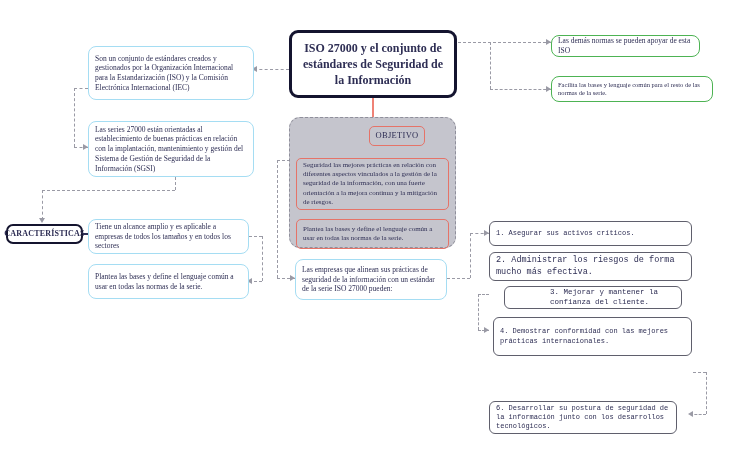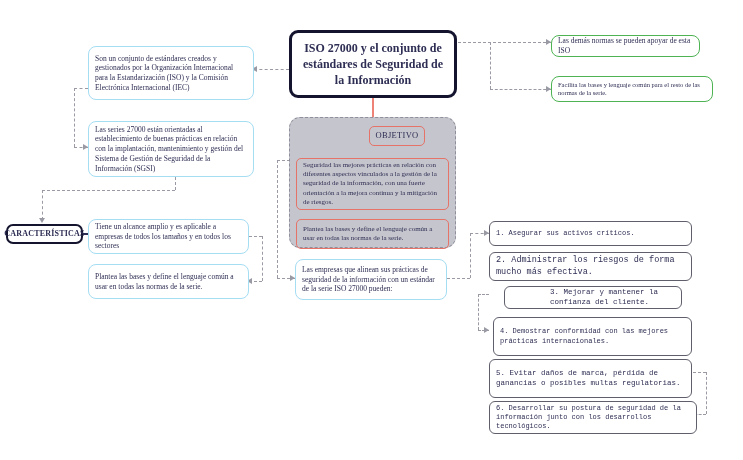--- a/index.html
+++ b/index.html
@@ -148,20 +148,17 @@
   </div>
   <div class="node item f85" style="left:489px;top:252px;width:203px;height:29px;">
     <span>2. Administrar los riesgos de forma mucho más efectiva.</span>
   </div>
   <div class="node item" style="left:504px;top:286px;width:178px;height:23px;padding-left:45px;">
     <span>3. Mejorar y mantener la confianza del cliente.</span>
   </div>
   <div class="node item f70" style="left:493px;top:317px;width:199px;height:39px;">
     <span>4. Demostrar conformidad con las mejores prácticas internacionales.</span>
   </div>
-  <div class="node item" style="left:489px;top:359px;width:203px;height:39px;">
-    <span>5. Evitar daños de marca, pérdida de ganancias o posibles multas regulatorias.</span>
-  </div>
-  <div class="node item f70" style="left:489px;top:401px;width:208px;height:33px;">
+  <div class="node item f70" style="left:489px;top:401px;width:188px;height:33px;">
     <span>6. Desarrollar su postura de seguridad de la información junto con los desarrollos tecnológicos.</span>
   </div>
 
 </div>
 
 </body></html>

